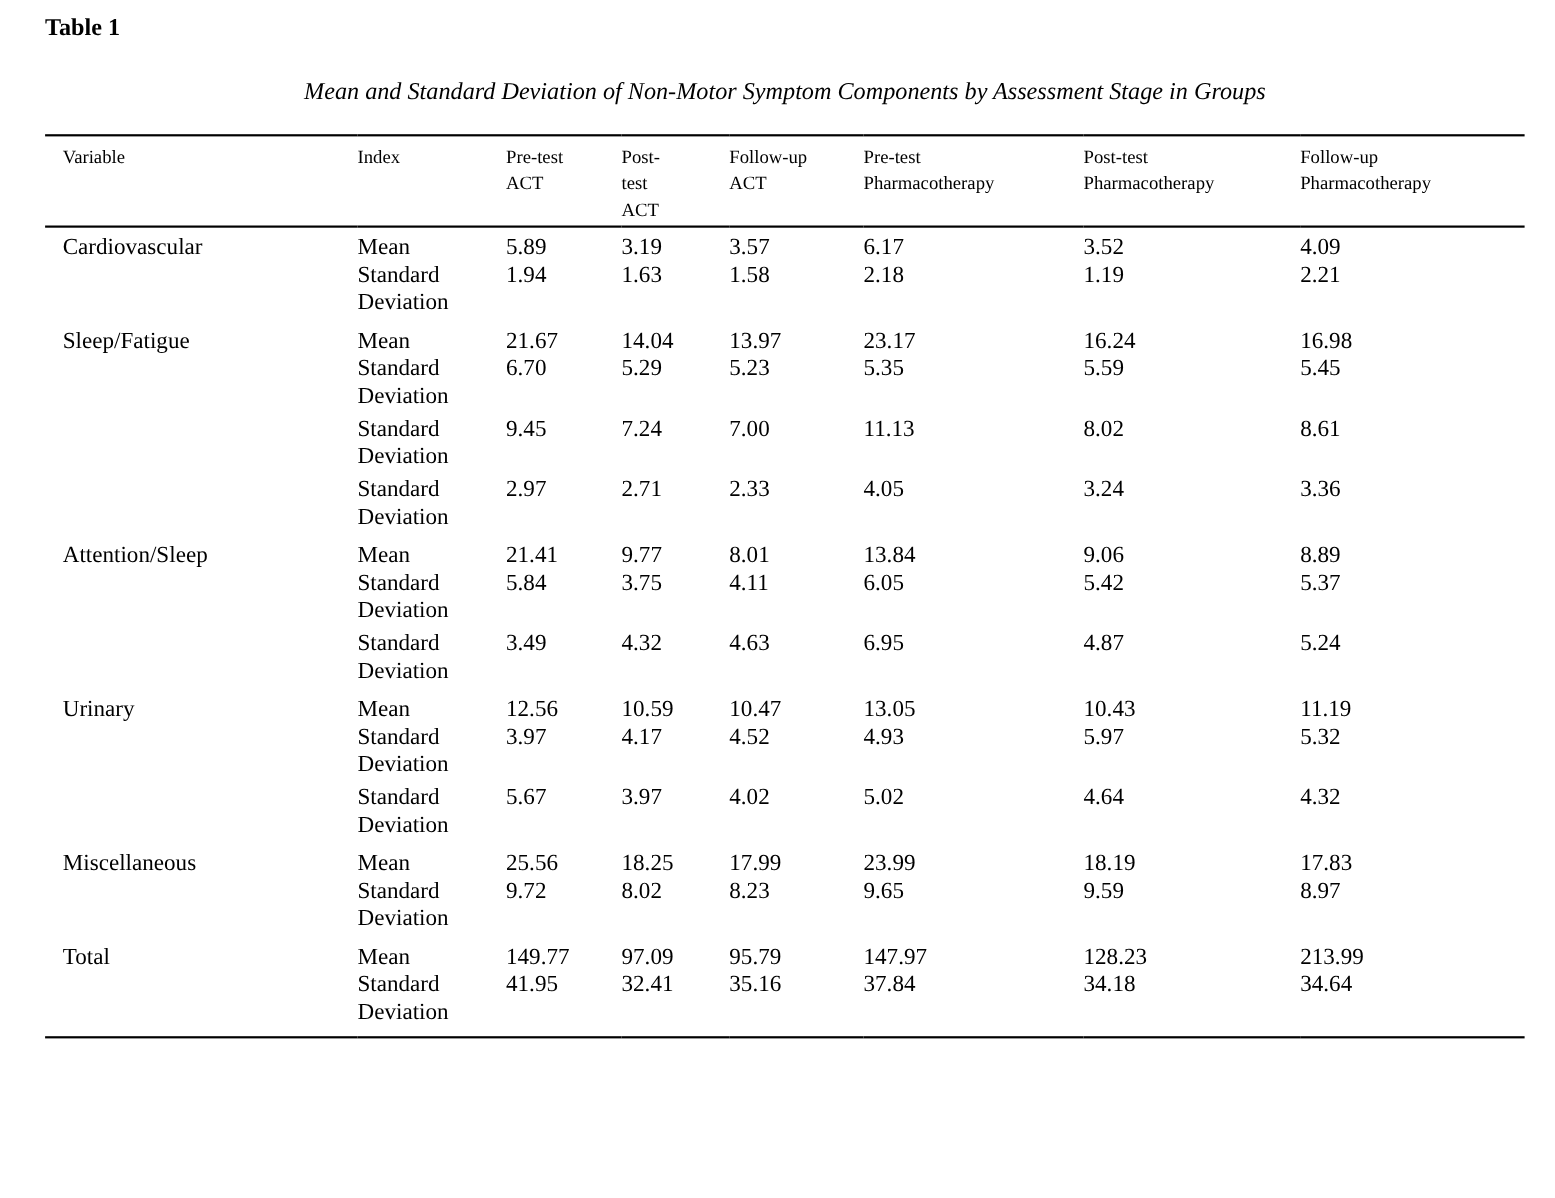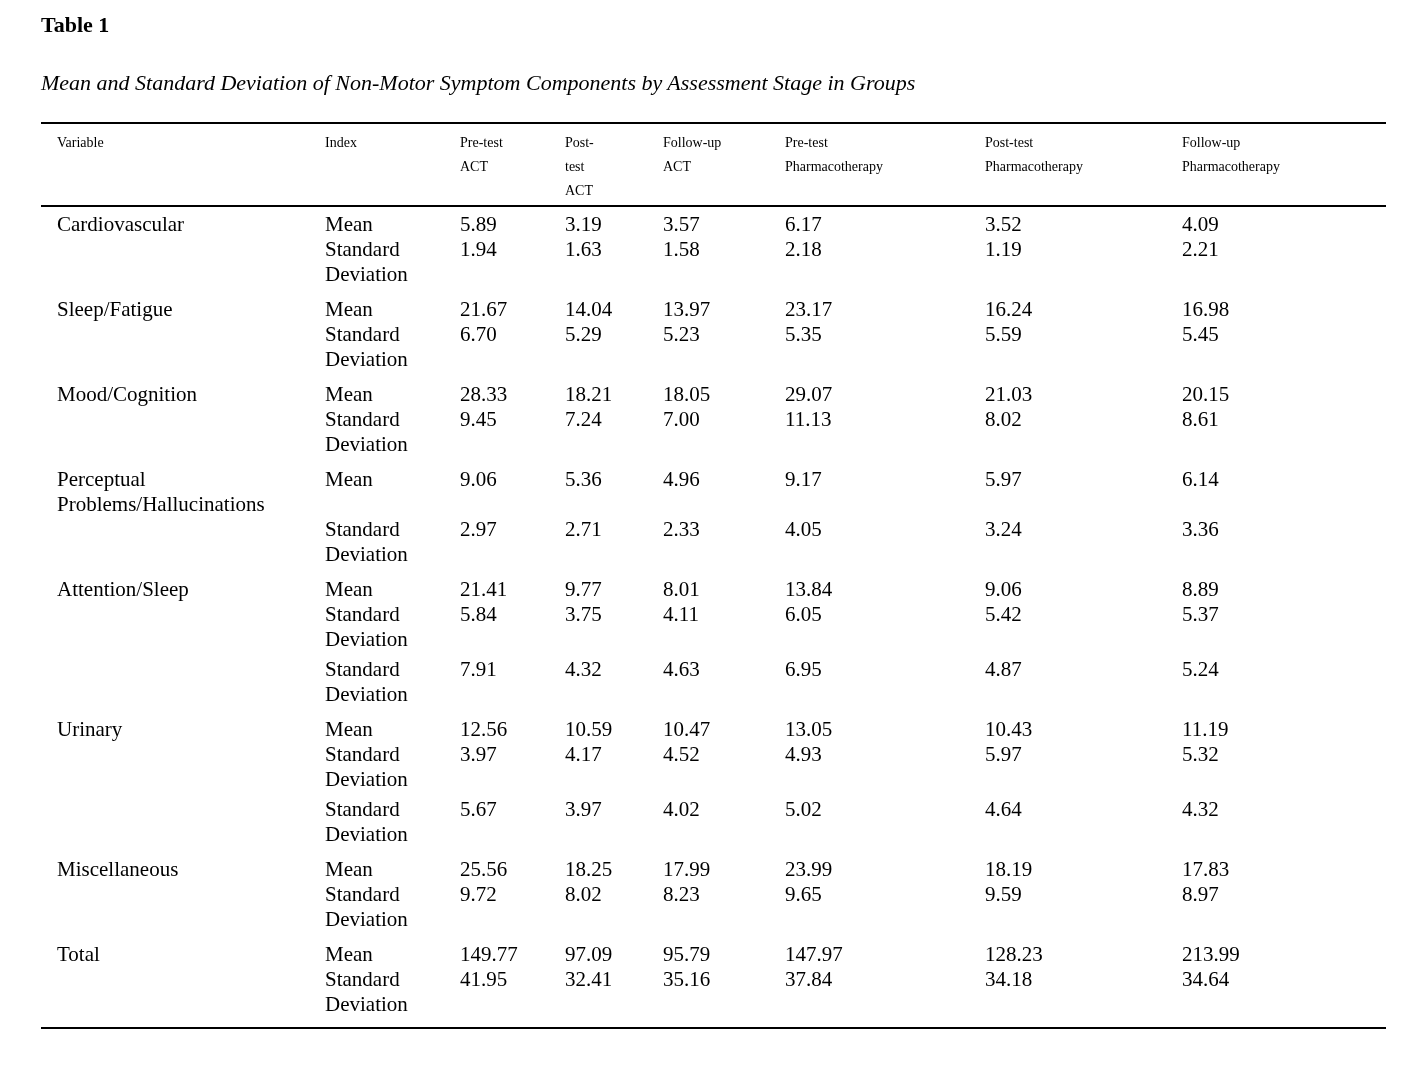--- a/index.html
+++ b/index.html
@@ -21,34 +21,35 @@
   .table-label {
     font-size: 22px;
     line-height: 26px;
     font-weight: bold;
   }
   .table-caption {
     margin-top: 32px;
     font-size: 22px;
     line-height: 26px;
     font-style: italic;
+    text-align: center;
   }
   table.apa-table {
     width: 1345px;
     margin-top: 26px;
     border-collapse: collapse;
     table-layout: fixed;
     border-top: 2px solid #000000;
     border-bottom: 2px solid #000000;
   }
   table.apa-table th {
     font-weight: normal;
     text-align: left;
     vertical-align: top;
-    font-size: 14px;
+    font-size: 17px;
     line-height: 24px;
     padding: 7px 6px 2px 0;
     white-space: pre-line;
     border-bottom: 2px solid #000000;
   }
   table.apa-table td {
     text-align: left;
     vertical-align: top;
     font-size: 21px;
     line-height: 25px;
@@ -133,52 +134,31 @@
           <td class="col-variable"></td>
           <td>Standard
 Deviation</td>
           <td>6.70</td>
           <td>5.29</td>
           <td>5.23</td>
           <td>5.35</td>
           <td>5.59</td>
           <td>5.45</td>
         </tr>
-        <tr class="row-mean">
-          <td class="col-variable">Mood/Cognition</td>
-          <td>Mean</td>
-          <td>28.33</td>
-          <td>18.21</td>
-          <td>18.05</td>
-          <td>29.07</td>
-          <td>21.03</td>
-          <td>20.15</td>
-        </tr>
         <tr class="row-sd">
           <td class="col-variable"></td>
           <td>Standard
 Deviation</td>
           <td>9.45</td>
           <td>7.24</td>
           <td>7.00</td>
           <td>11.13</td>
           <td>8.02</td>
           <td>8.61</td>
         </tr>
-        <tr class="row-mean">
-          <td class="col-variable">Perceptual
-Problems/Hallucinations</td>
-          <td>Mean</td>
-          <td>9.06</td>
-          <td>5.36</td>
-          <td>4.96</td>
-          <td>9.17</td>
-          <td>5.97</td>
-          <td>6.14</td>
-        </tr>
         <tr class="row-sd">
           <td class="col-variable"></td>
           <td>Standard
 Deviation</td>
           <td>2.97</td>
           <td>2.71</td>
           <td>2.33</td>
           <td>4.05</td>
           <td>3.24</td>
           <td>3.36</td>
@@ -201,21 +181,21 @@
           <td>3.75</td>
           <td>4.11</td>
           <td>6.05</td>
           <td>5.42</td>
           <td>5.37</td>
         </tr>
         <tr class="row-sd">
           <td class="col-variable"></td>
           <td>Standard
 Deviation</td>
-          <td>7.91</td>
+          <td>3.49</td>
           <td>4.32</td>
           <td>4.63</td>
           <td>6.95</td>
           <td>4.87</td>
           <td>5.24</td>
         </tr>
         <tr class="row-mean">
           <td class="col-variable">Urinary</td>
           <td>Mean</td>
           <td>12.56</td>

